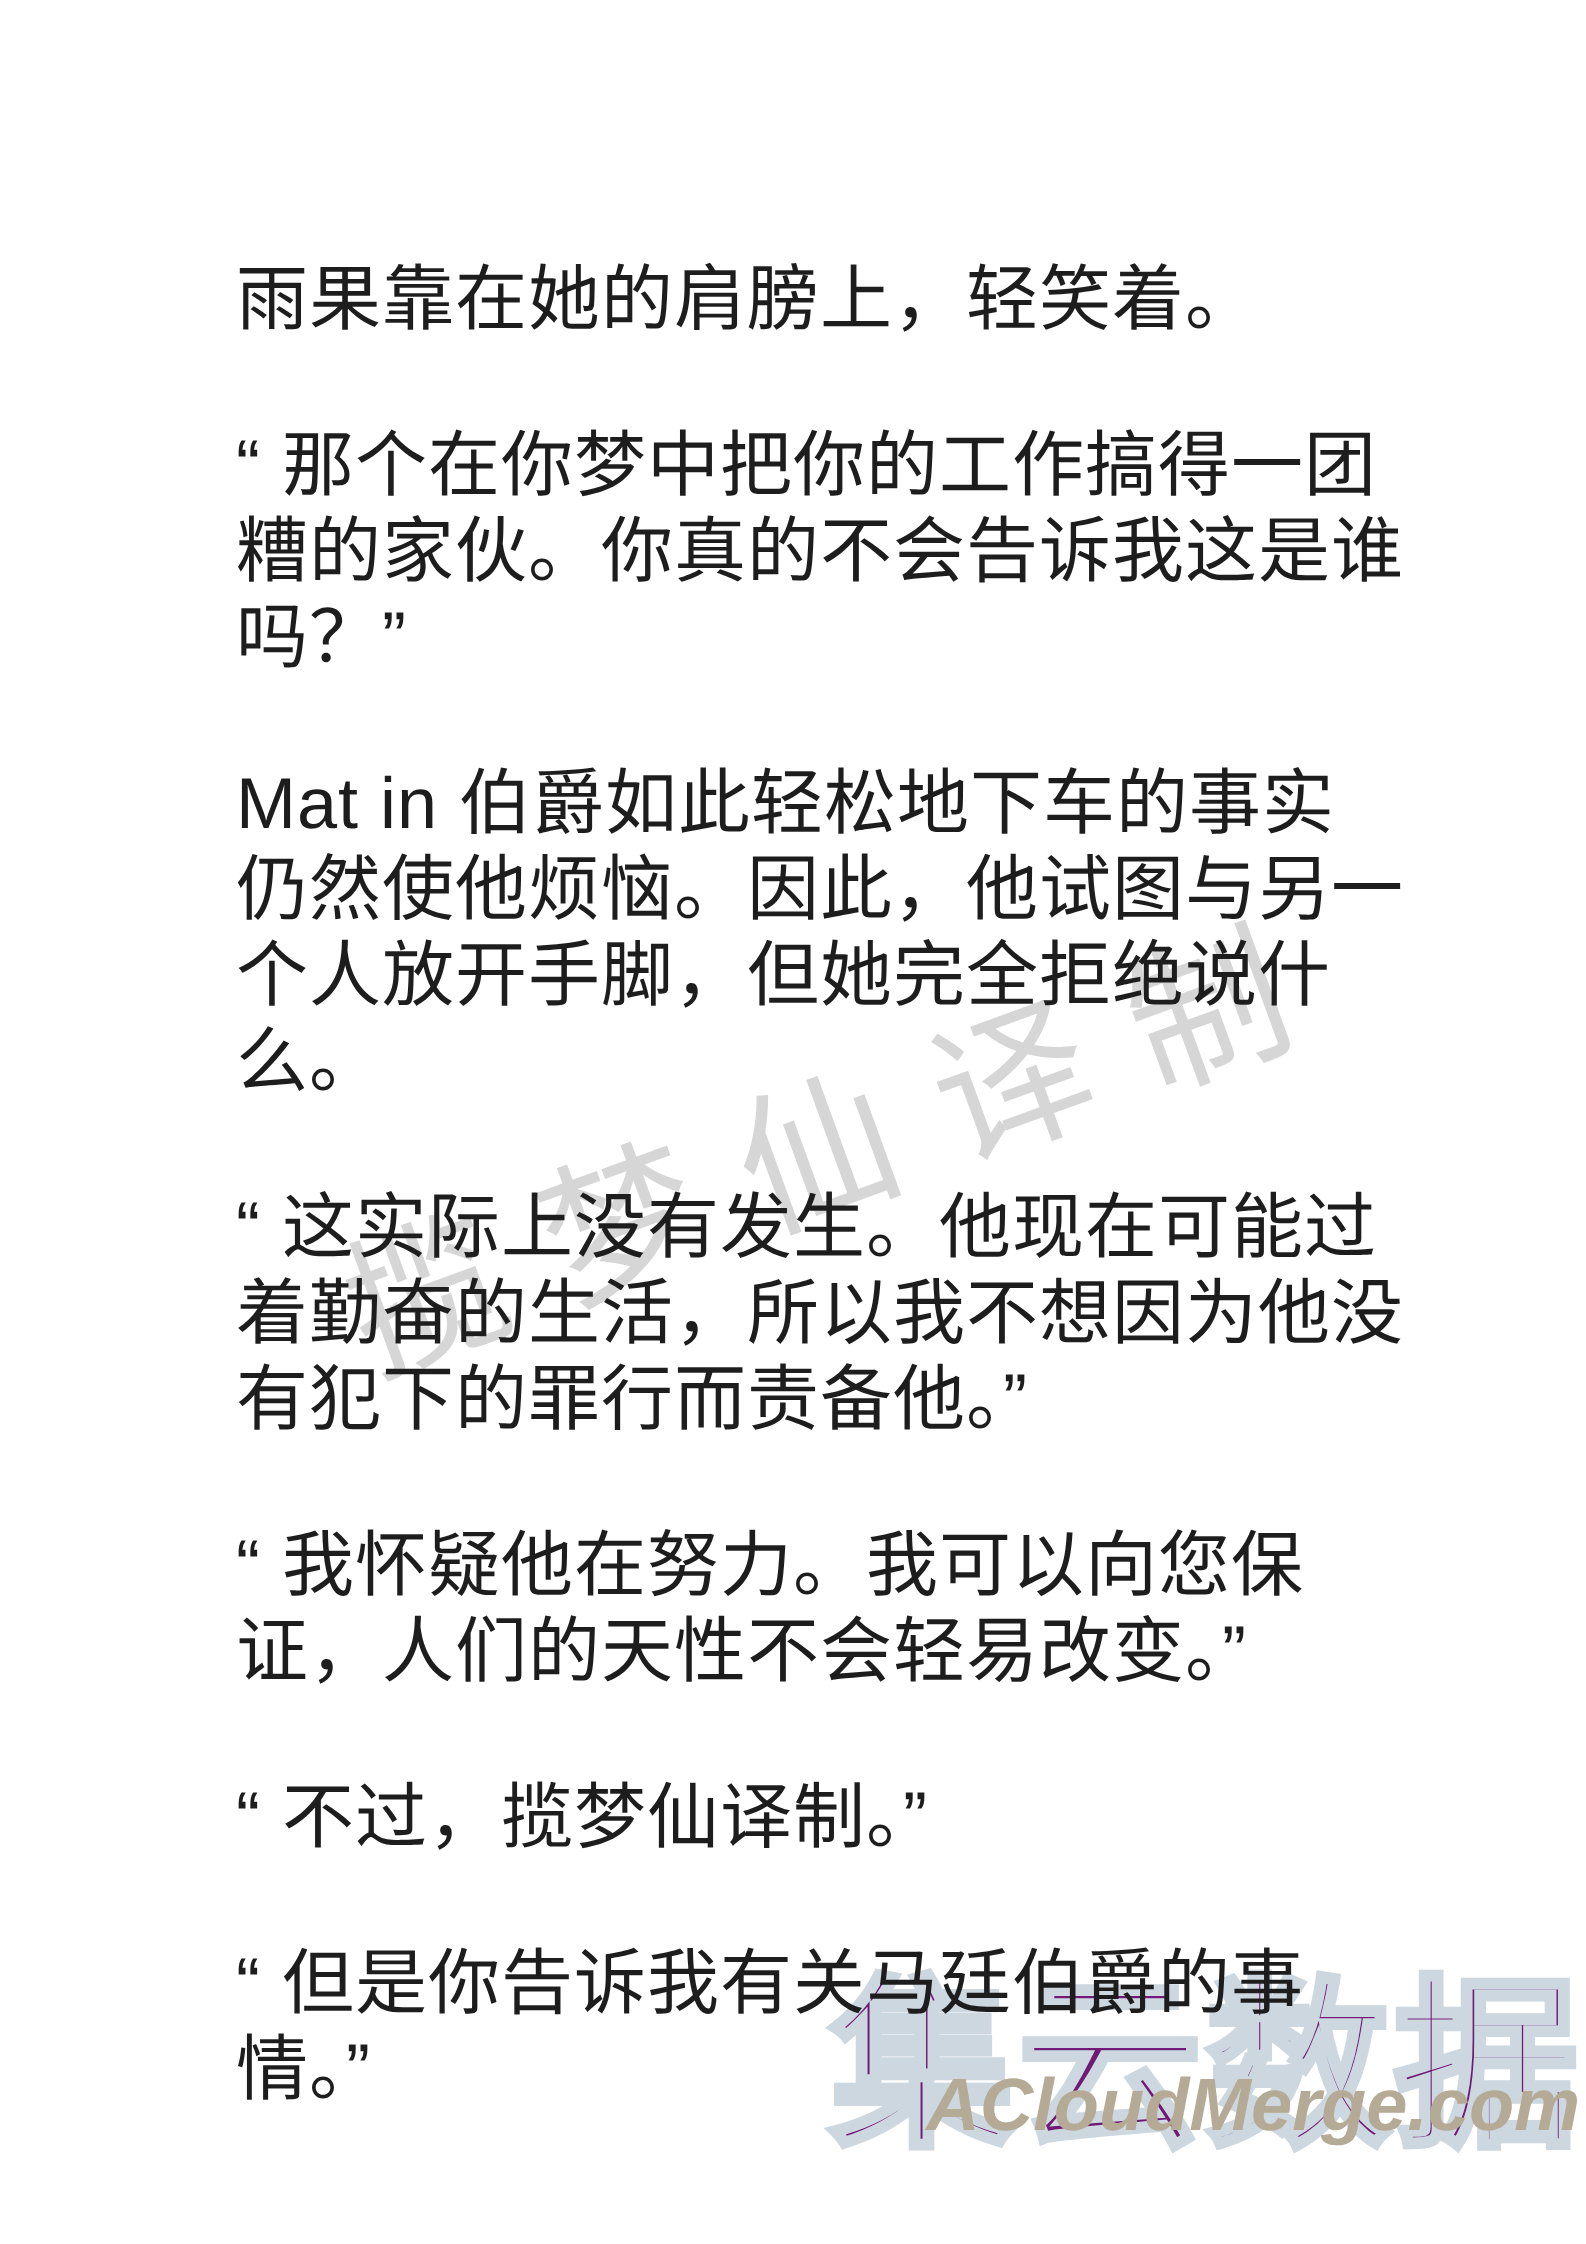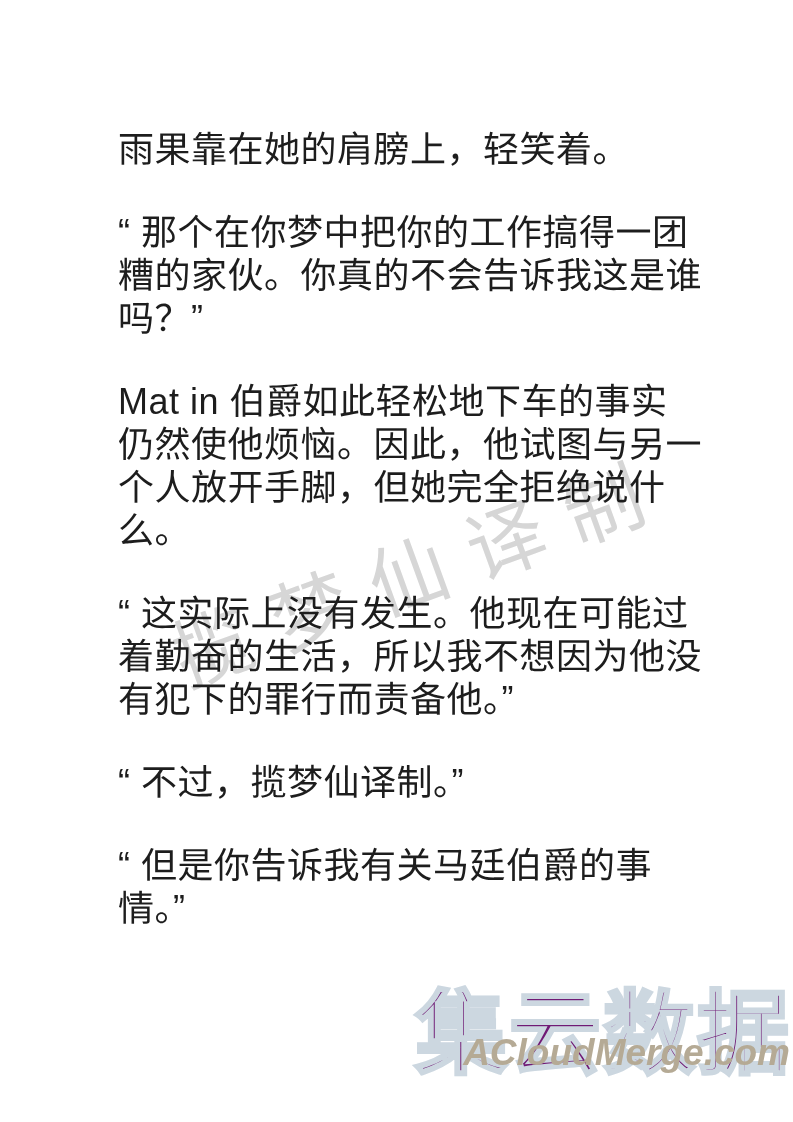--- a/index.html
+++ b/index.html
@@ -82,20 +82,21 @@
 
 <div class="page">
 
   <div class="wm-diagonal">揽梦仙译制</div>
 
   <div class="content">
       <p>雨果靠在她的肩膀上，轻笑着。</p>
       <p>“ 那个在你梦中把你的工作搞得一团糟的家伙。你真的不会告诉我这是谁吗？”</p>
       <p>Mat in 伯爵如此轻松地下车的事实仍然使他烦恼。因此，他试图与另一个人放开手脚，但她完全拒绝说什么。</p>
       <p>“ 这实际上没有发生。他现在可能过着勤奋的生活，所以我不想因为他没有犯下的罪行而责备他。”</p>
+      <p>“ 我怀疑他在努力。我可以向您保证，人们的天性不会轻易改变。”</p>
       <p>“ 不过，揽梦仙译制。”</p>
       <p>“ 但是你告诉我有关马廷伯爵的事情。”</p>
     </div>
 
   <div class="wm-brand">集云数据</div>
 
   <div class="wm-site">ACloudMerge.com</div>
 
 </div>
 

